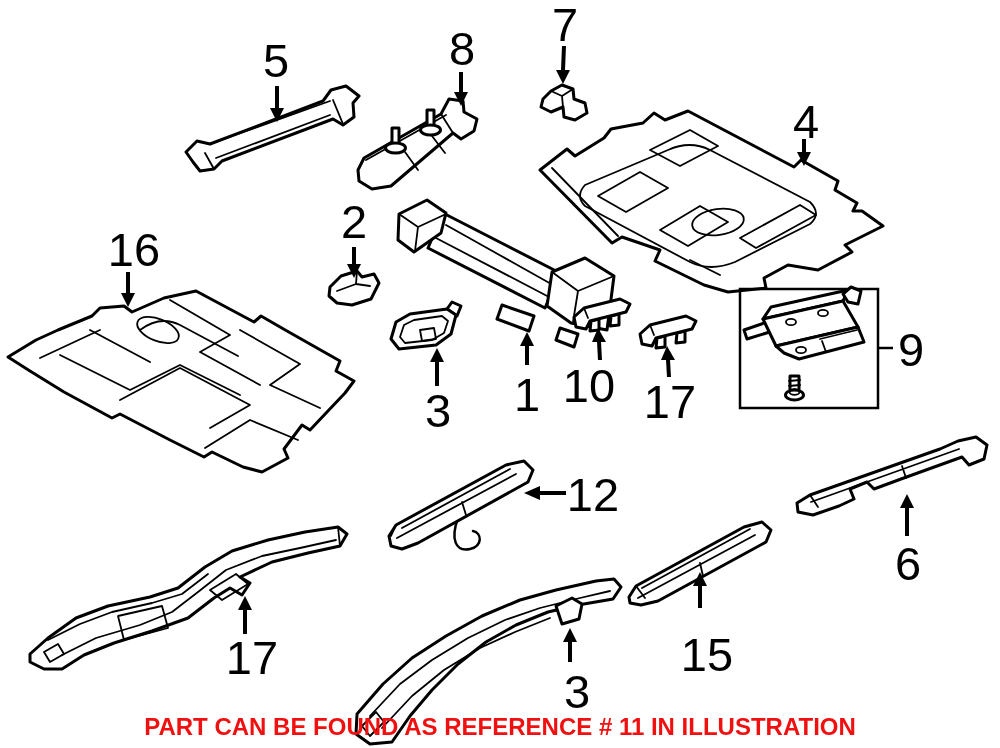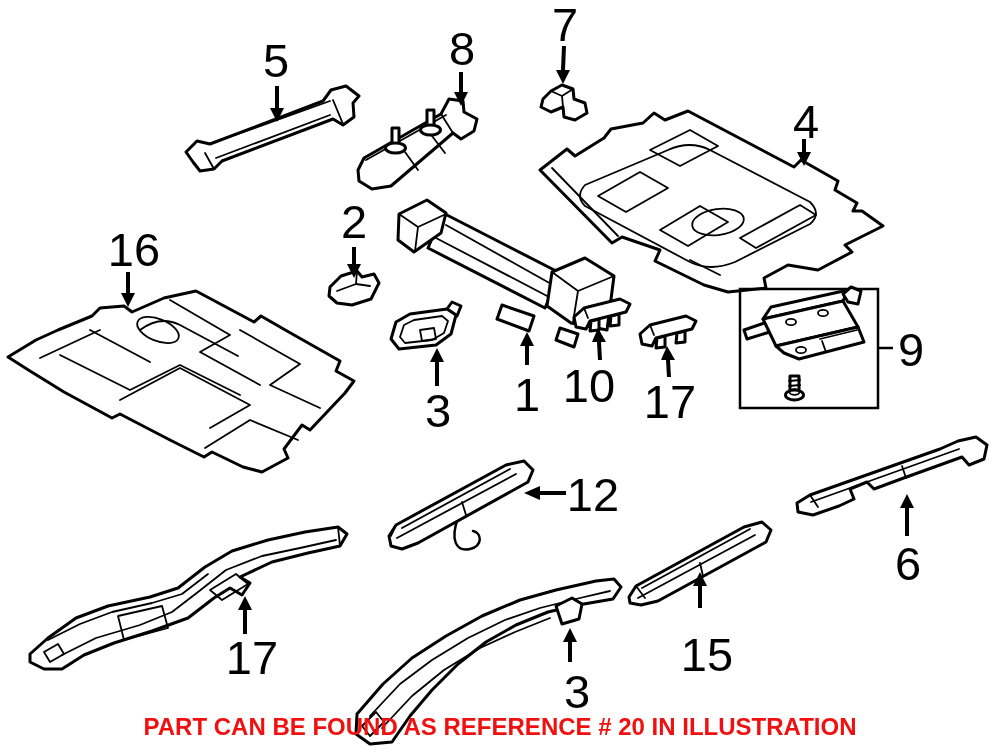--- a/index.html
+++ b/index.html
@@ -241,15 +241,15 @@
 <div class="callout" style="left:462px;top:48px">8</div>
 <div class="callout" style="left:911px;top:349px">9</div>
 <div class="callout" style="left:589px;top:385px">10</div>
 <div class="callout" style="left:670px;top:401px">17</div>
 <div class="callout" style="left:252px;top:657px">17</div>
 <div class="callout" style="left:577px;top:691px">3</div>
 <div class="callout" style="left:593px;top:494px">12</div>
 <div class="callout" style="left:707px;top:654px">15</div>
 <div class="callout" style="left:134px;top:249px">16</div>
 
-<div class="note">PART CAN BE FOUND AS REFERENCE # 20 IN ILLUSTRATION</div>
+<div class="note">PART CAN BE FOUND AS REFERENCE # 11 IN ILLUSTRATION</div>
 
 </div>
 
 </body></html>

